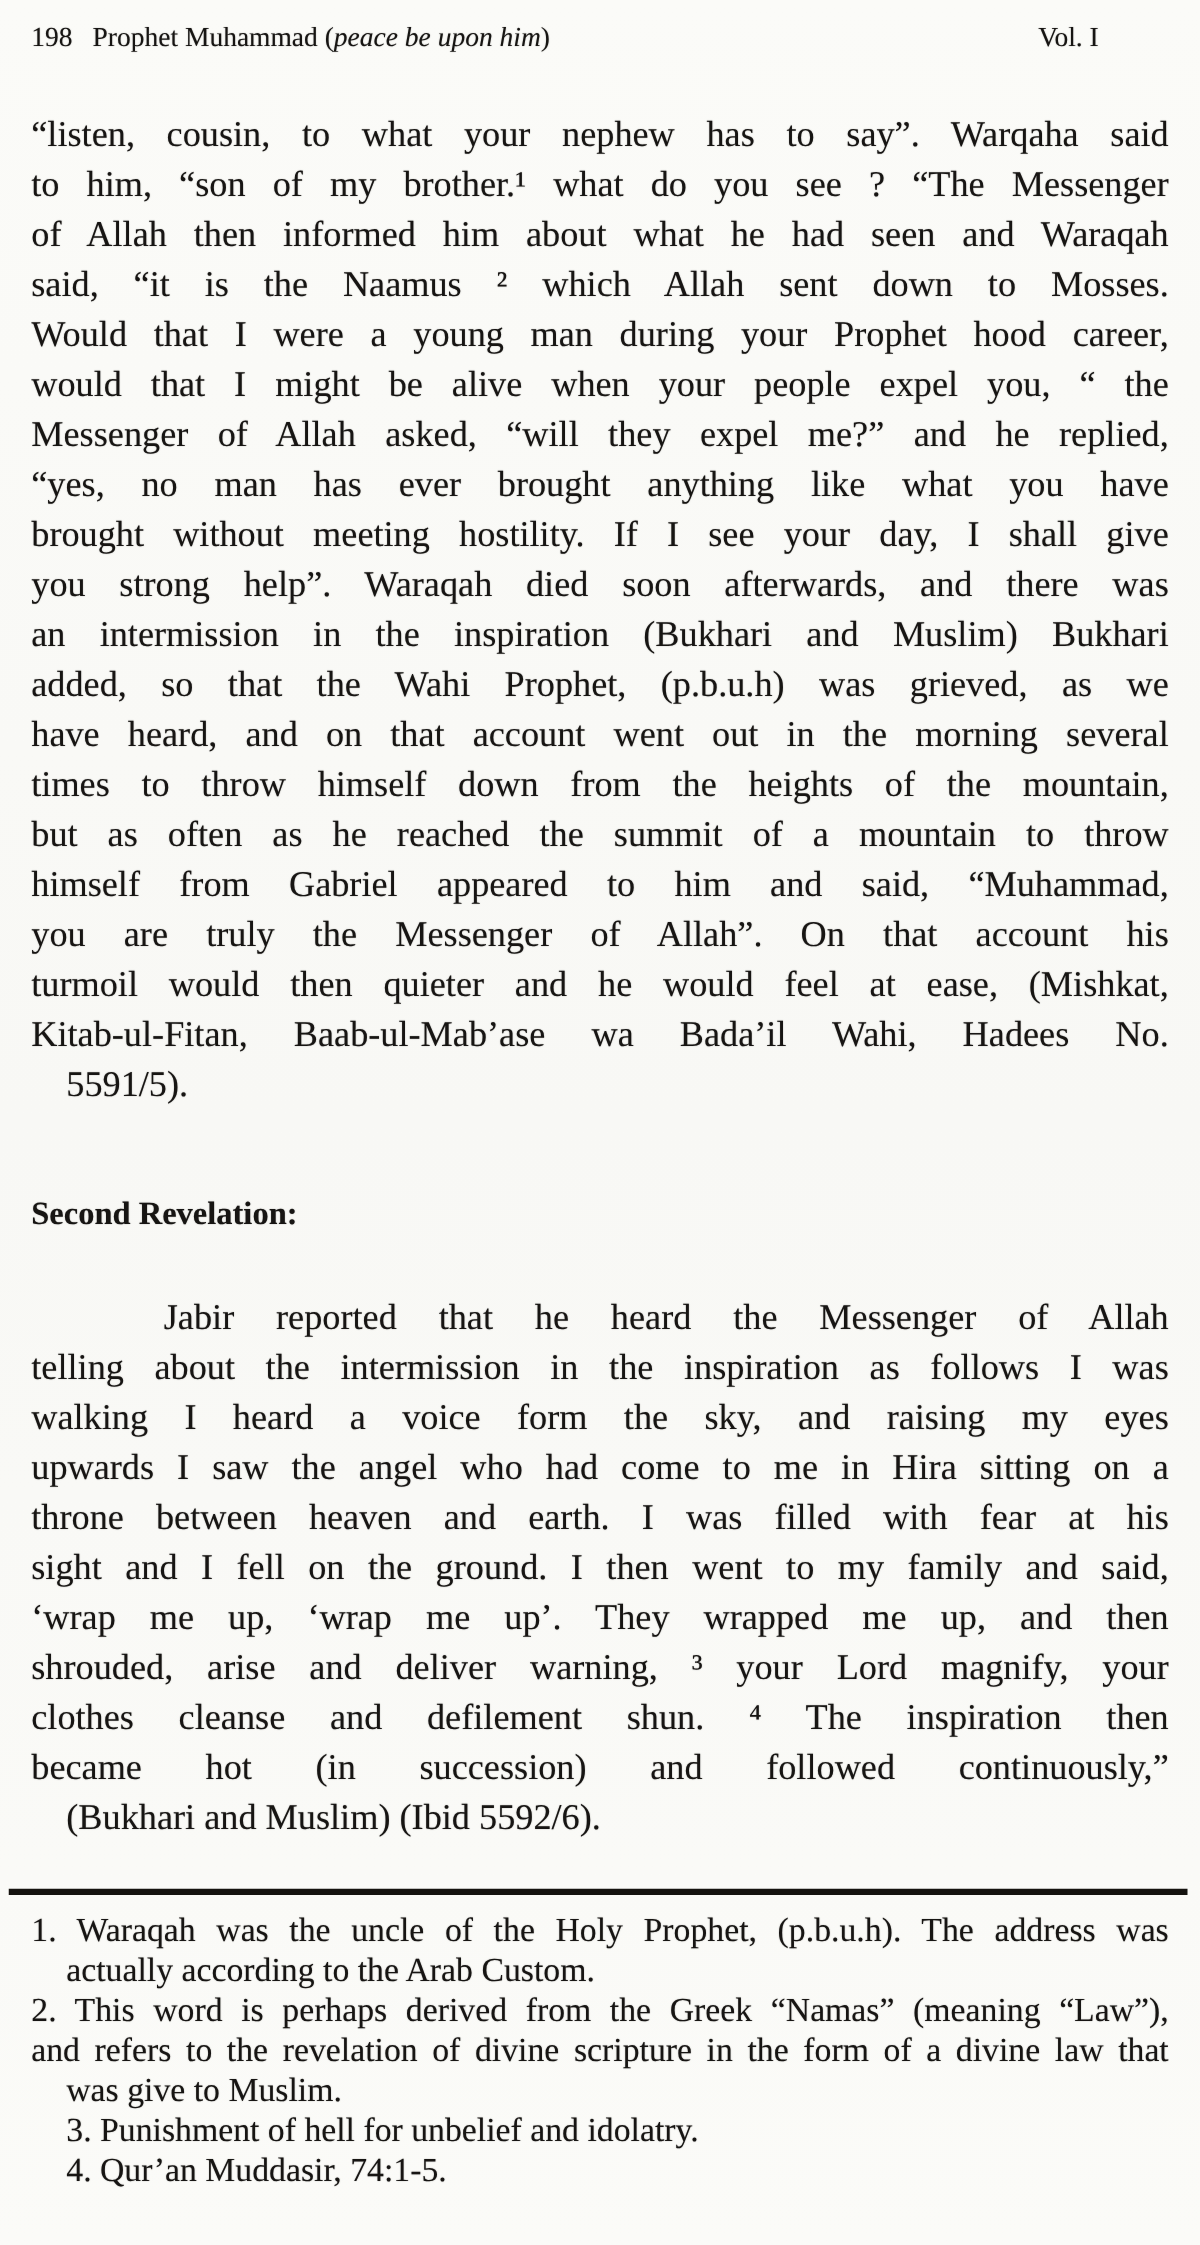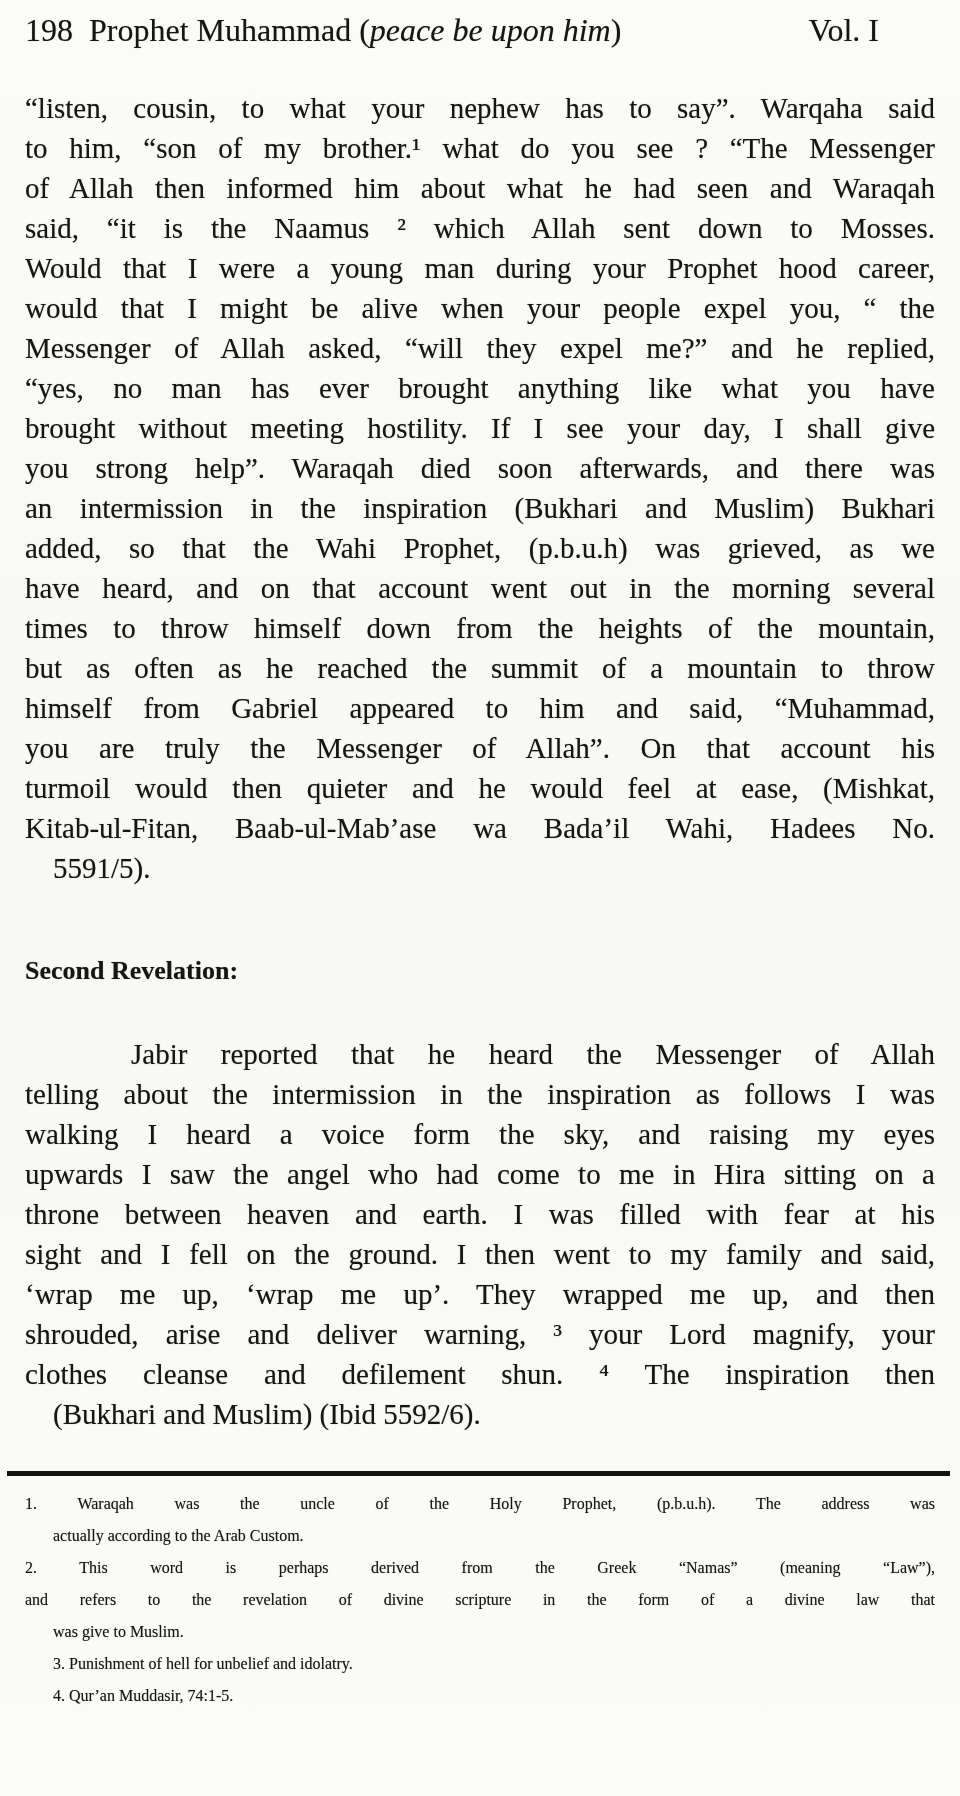--- a/index.html
+++ b/index.html
@@ -15,21 +15,21 @@
   .page {
     width: 960px;
     height: 1796px;
     padding: 10px 25px 0 25px;
     text-shadow: 0 0 1px rgba(40,38,35,0.45);
   }
   
   .page-header {
     display: flex;
     align-items: baseline;
-    font-size: 32px;
+    font-size: 22px;
     line-height: 40px;
     white-space: nowrap;
   }
   .page-num { }
   .book-title { margin-left: 16px; }
   .book-title em { font-style: italic; font-weight: normal; }
   .volume { margin-left: auto; padding-right: 56px; }
   
   .para {
     font-size: 29px;
@@ -54,21 +54,21 @@
   
   .fn-rule {
     margin-top: 37px;
     margin-left: -18px;
     width: 943px;
     height: 5px;
     background: #15130f;
   }
   .footnotes {
     margin-top: 12px;
-    font-size: 16px;
+    font-size: 27px;
   }
   .footnotes .line { height: 32px; line-height: 32px; }
 </style>
 </head>
 <body>
 
 <div class="page">
 
   <header class="page-header">
     <span class="page-num">198</span>
@@ -104,20 +104,21 @@
   <section class="para para-2">
       <div class="line indent">Jabir reported that he heard the Messenger of Allah</div>
       <div class="line">telling about the intermission in the inspiration as follows I was</div>
       <div class="line">walking I heard a voice form the sky, and raising my eyes</div>
       <div class="line">upwards I saw the angel who had come to me in Hira sitting on a</div>
       <div class="line">throne between heaven and earth. I was filled with fear at his</div>
       <div class="line">sight and I fell on the ground. I then went to my family and said,</div>
       <div class="line">‘wrap me up, ‘wrap me up’. They wrapped me up, and then</div>
       <div class="line">shrouded, arise and deliver warning, ³ your Lord magnify, your</div>
       <div class="line">clothes cleanse and defilement shun. ⁴ The inspiration then</div>
+      <div class="line">became hot (in succession) and followed continuously,”</div>
       <div class="line noj">(Bukhari and Muslim) (Ibid 5592/6).</div>
     </section>
 
   <div class="fn-rule"></div>
 
   <section class="footnotes">
       <div class="line">1. Waraqah was the uncle of the Holy Prophet, (p.b.u.h). The address was</div>
       <div class="line noj">actually according to the Arab Custom.</div>
       <div class="line">2. This word is perhaps derived from the Greek “Namas” (meaning “Law”),</div>
       <div class="line">and refers to the revelation of divine scripture in the form of a divine law that</div>

